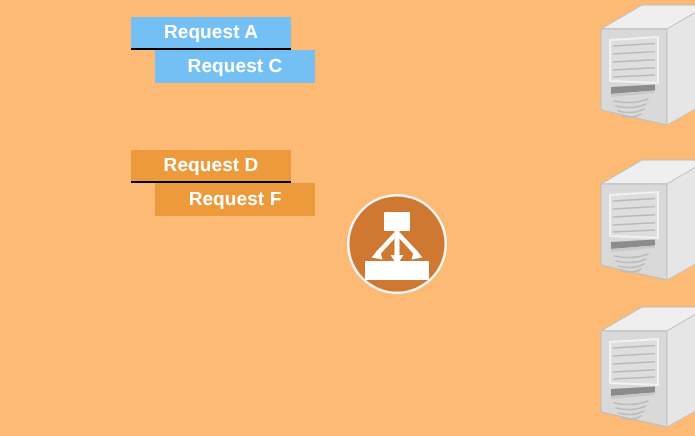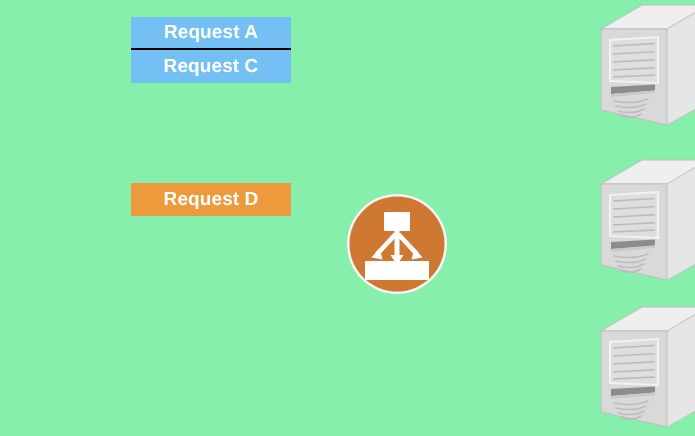--- a/index.html
+++ b/index.html
@@ -4,52 +4,52 @@
 <style>
   html, body {
     margin: 0;
     padding: 0;
     background: #000000;
   }
   #canvas {
     position: relative;
     width: 695px;
     height: 436px;
-    background: #86efac;
+    background: #fdba74;
     overflow: hidden;
     font-family: "Liberation Sans", sans-serif;
     text-decoration: underline;
   }
 
   
   .request-group {
     position: absolute;
     left: 131px;
     width: 160px;
   }
   #group-blue  { top: 17px; }
-  #group-orange{ top: 183px; }
+  #group-orange{ top: 150px; }
 
   .request-block {
     position: relative;
     width: 160px;
     height: 33px;
     box-sizing: border-box;
     display: flex;
     align-items: center;
     justify-content: center;
     color: #ffffff;
     font-size: 19px;
     font-weight: bold;
     letter-spacing: 0.1px;
     line-height: 1;
     border-bottom: 2px solid #000000;
     text-rendering: geometricPrecision;
   }
-  .request-block:last-child { border-bottom: none; }
+  .request-block:last-child { border-bottom: none; margin-left: 24px; }
   .request-block.blue   { background: #74c0f4; }
   .request-block.orange { background: #ed9a3d; }
 
   
   #load-balancer {
     position: absolute;
     left: 346px;
     top: 193px;
     width: 102px;
     height: 102px;
@@ -78,20 +78,23 @@
       <span>Request A</span>
     </div>
     <div class="request-block blue">
       <span>Request C</span>
     </div>
   </div>
 
   <div class="request-group" id="group-orange">
     <div class="request-block orange">
       <span>Request D</span>
+    </div>
+    <div class="request-block orange">
+      <span>Request F</span>
     </div>
   </div>
 
   <div id="load-balancer">
     <svg width="102" height="102" viewBox="0 0 102 102" xmlns="http://www.w3.org/2000/svg">
       <circle cx="51" cy="51" r="50" fill="#f4f4f4"></circle>
       <circle cx="51" cy="51" r="47.5" fill="#ce7832"></circle>
       <g fill="#ffffff">
 
         <rect x="38" y="19" width="26" height="19" rx="1"></rect>

